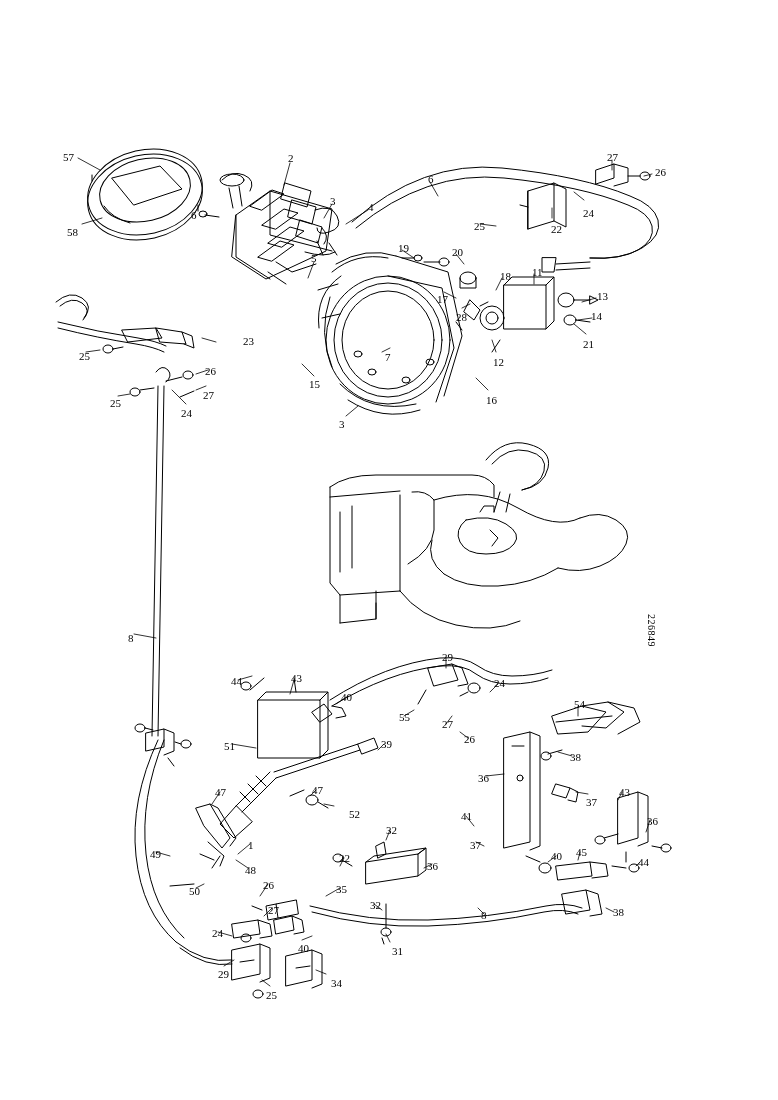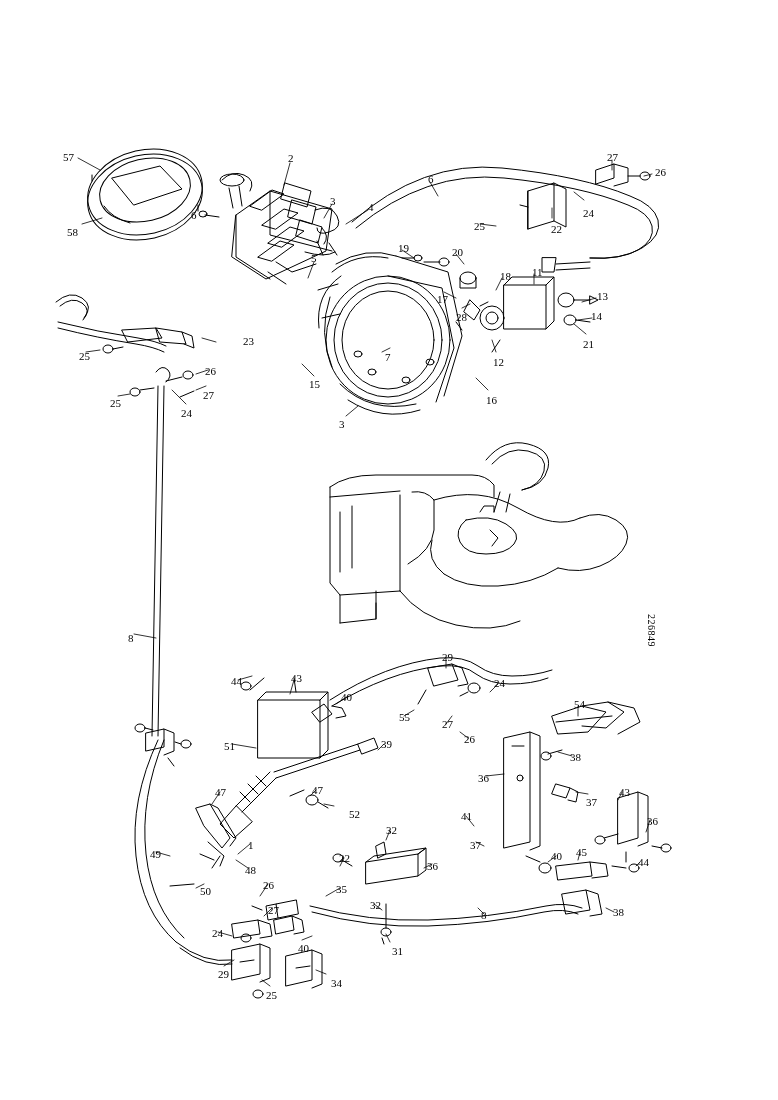--- a/index.html
+++ b/index.html
@@ -477,21 +477,21 @@
   <span class="callout" style="left:461px; top:811px;">41</span>
   <span class="callout" style="left:470px; top:840px;">37</span>
   <span class="callout" style="left:551px; top:851px;">40</span>
   <span class="callout" style="left:576px; top:847px;">45</span>
   <span class="callout" style="left:638px; top:857px;">44</span>
   <span class="callout" style="left:248px; top:840px;">1</span>
   <span class="callout" style="left:150px; top:849px;">49</span>
   <span class="callout" style="left:245px; top:865px;">48</span>
   <span class="callout" style="left:339px; top:853px;">22</span>
   <span class="callout" style="left:427px; top:861px;">36</span>
-  <span class="callout" style="left:200px; top:886px;">50</span>
+  <span class="callout" style="left:189px; top:886px;">50</span>
   <span class="callout" style="left:263px; top:880px;">26</span>
   <span class="callout" style="left:336px; top:884px;">35</span>
   <span class="callout" style="left:268px; top:905px;">27</span>
   <span class="callout" style="left:481px; top:910px;">8</span>
   <span class="callout" style="left:613px; top:907px;">38</span>
   <span class="callout" style="left:212px; top:928px;">24</span>
   <span class="callout" style="left:331px; top:978px;">34</span>
   <span class="callout" style="left:218px; top:969px;">29</span>
   <span class="callout" style="left:266px; top:990px;">25</span>
   <span class="callout" style="left:392px; top:946px;">31</span>

